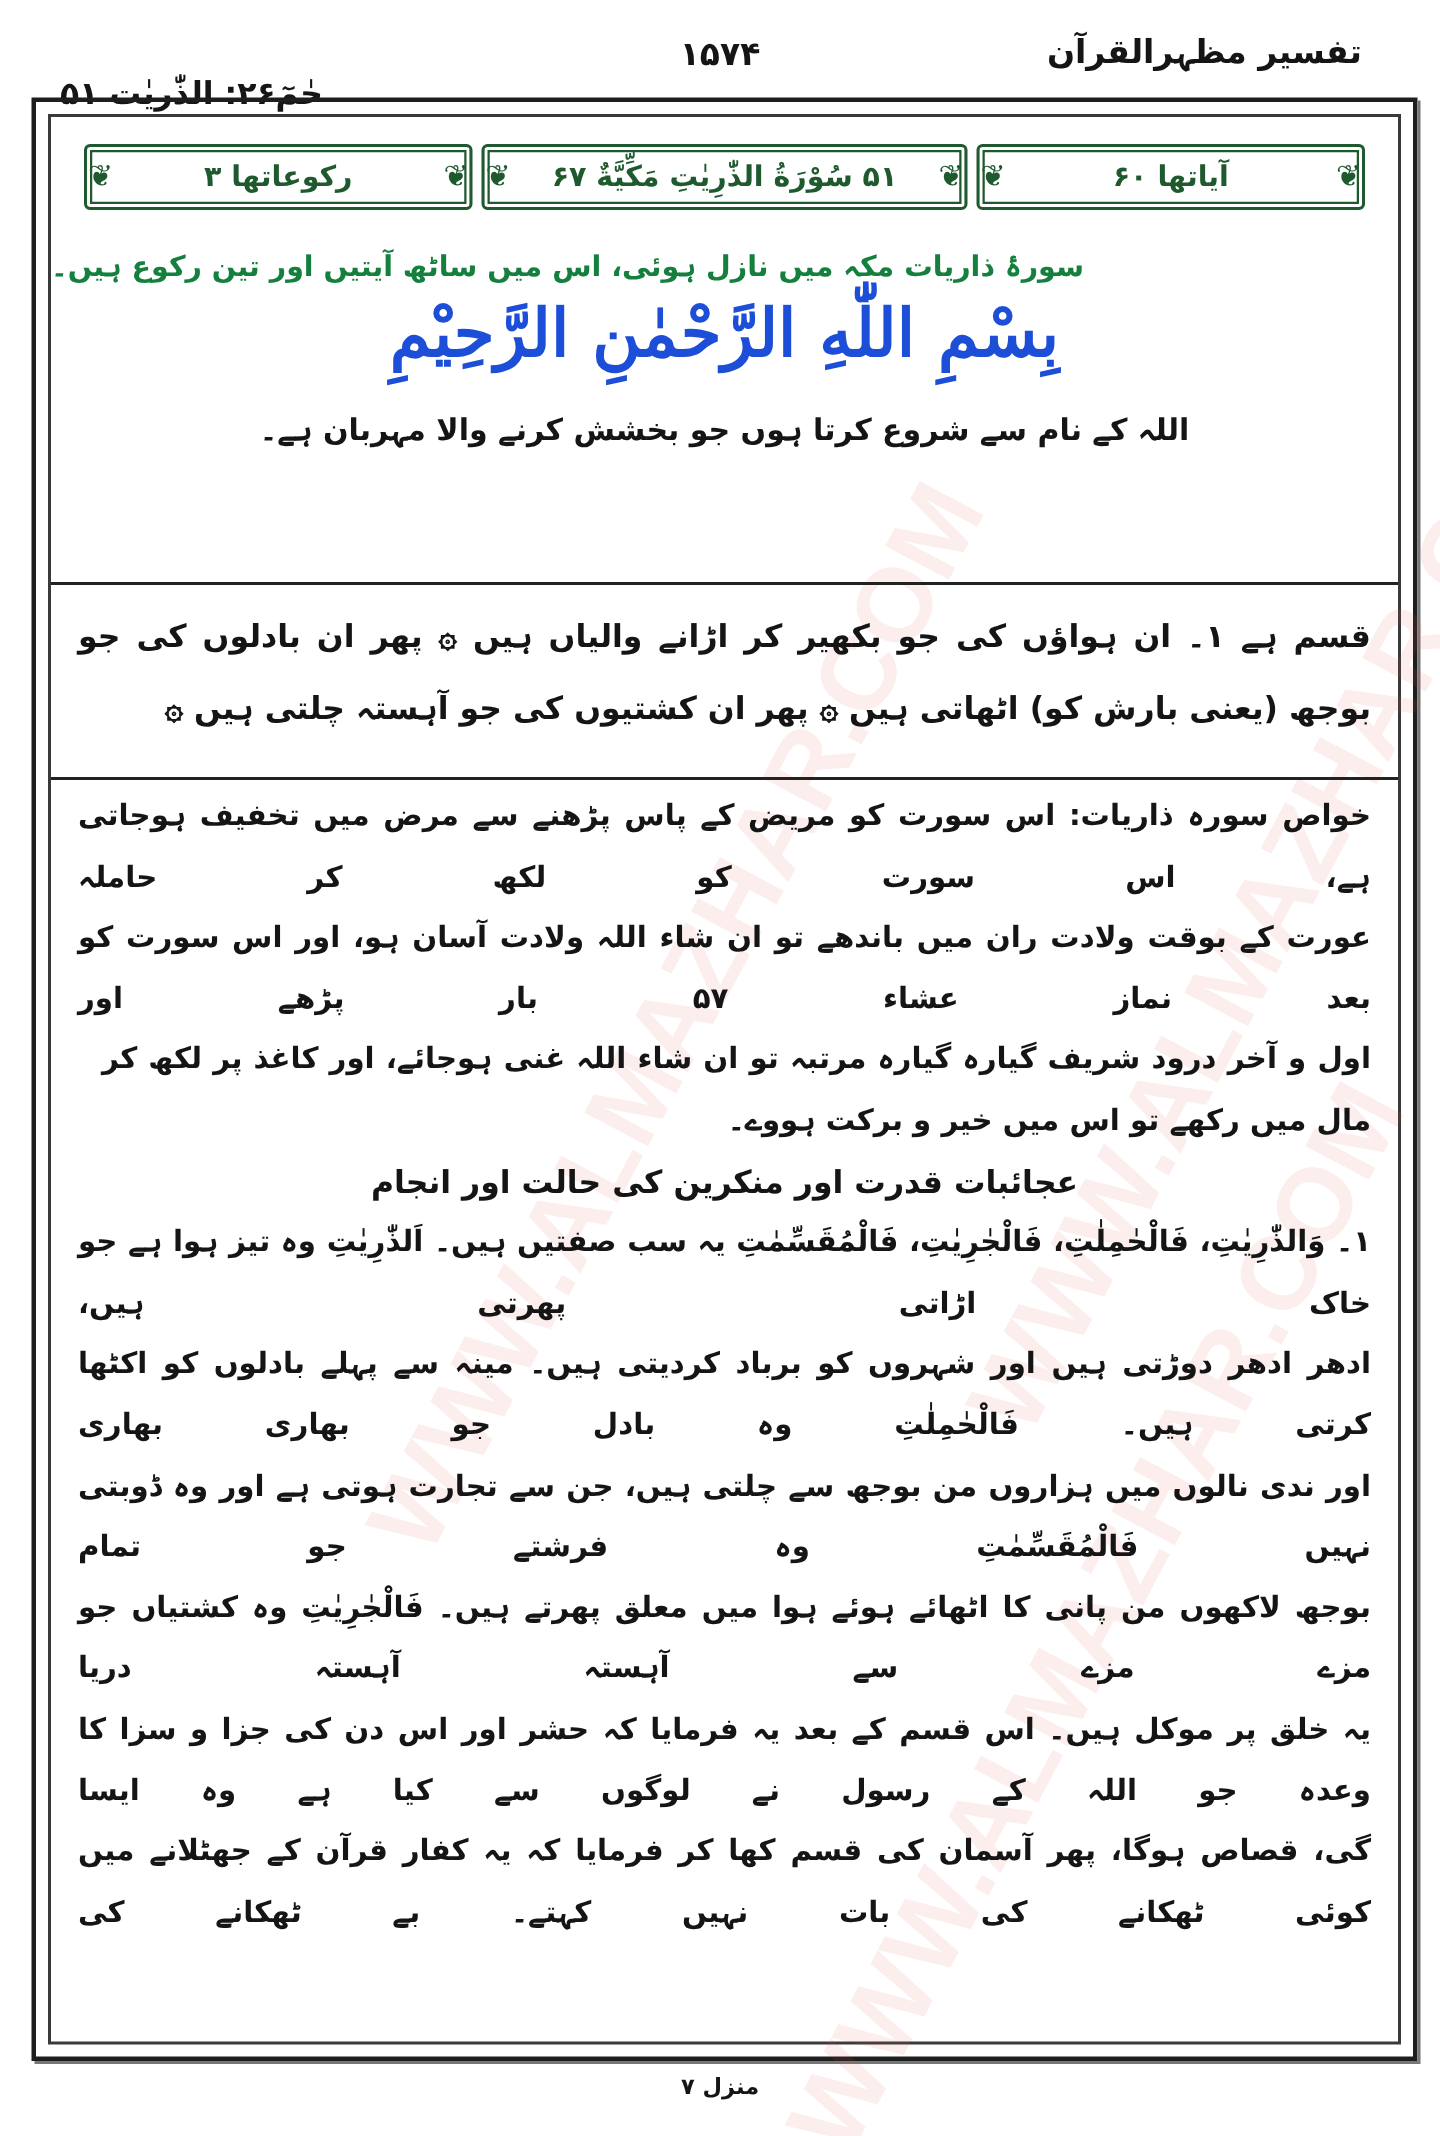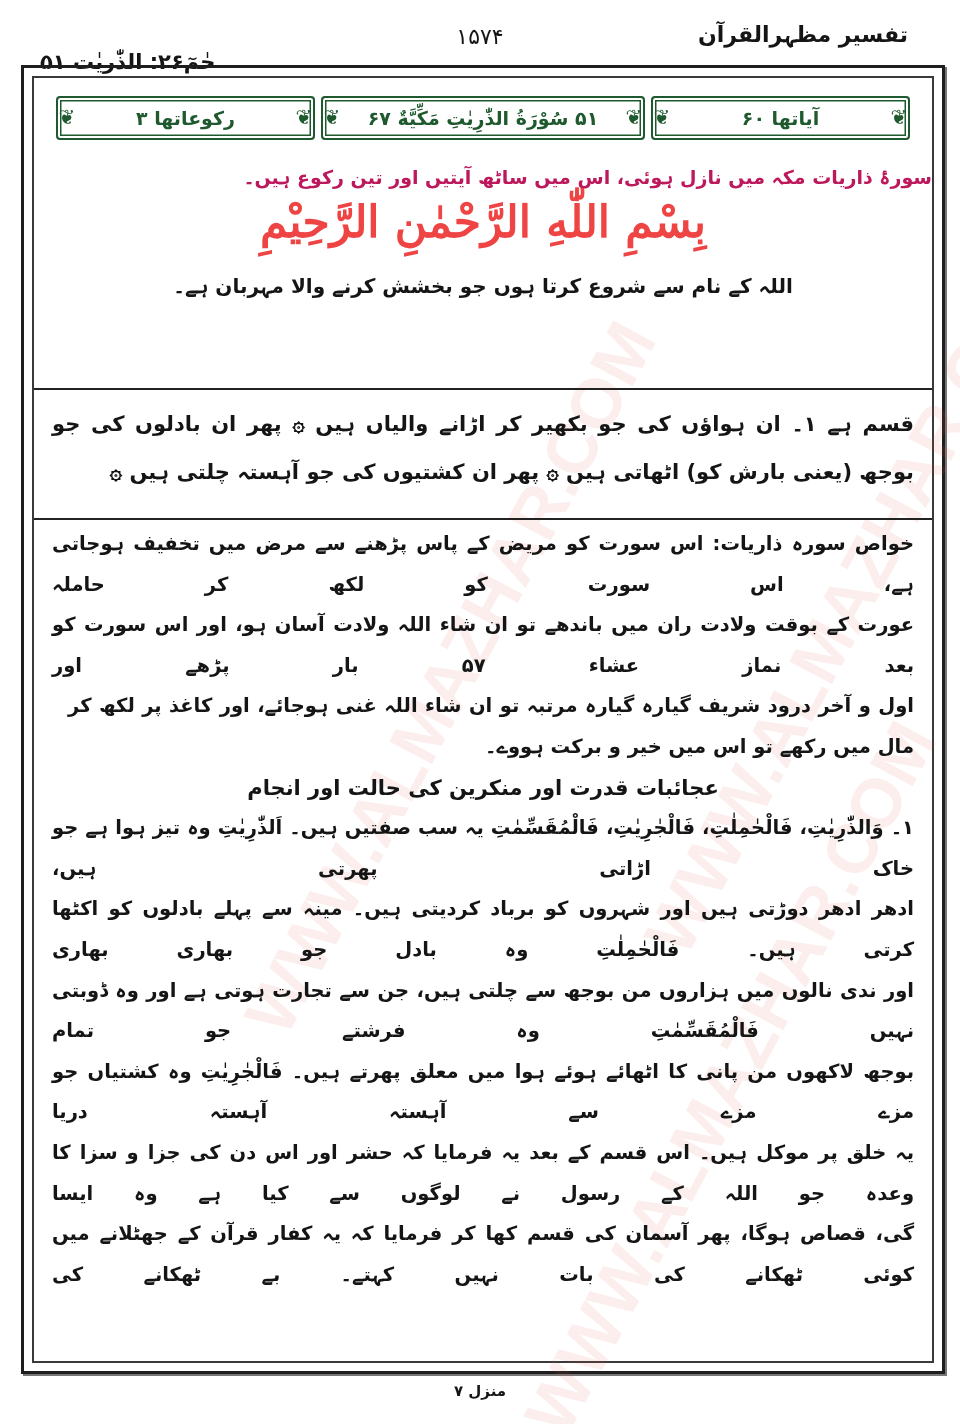--- a/index.html
+++ b/index.html
@@ -3,21 +3,21 @@
 <meta charset="utf-8">
 <style>
   html, body { margin: 0; padding: 0; background: #ffffff; }
   body { width: 960px; height: 1424px; position: relative; overflow: hidden;
          font-family: "DejaVu Sans", sans-serif; color: #151515; }
   .rtl { direction: rtl; unicode-bidi: embed; }
 
   
   .run-head { position: absolute; top: 20px; left: 40px; right: 40px; height: 40px; }
   .run-head .book { position: absolute; right: 12px; top: 2px; font-size: 22px; font-weight: bold; }
-  .run-head .pnum { position: absolute; left: 0; right: 0; text-align: center; top: 4px; font-size: 22px; font-weight: normal; }
+  .run-head .pnum { position: absolute; left: 0; right: 0; text-align: center; top: 4px; font-size: 22px; font-weight: bold; }
   .run-head .para { position: absolute; left: 0; top: 6px; font-size: 21px; font-weight: bold; margin-top: 24px; }
 
   
   .frame-outer { position: absolute; left: 21px; top: 65px; width: 918px; height: 1303px;
                  border: 3px solid #1e1e1e; box-shadow: 2px 2px 0 #777; }
   .frame-inner { position: absolute; left: 8px; top: 8px; right: 8px; bottom: 8px;
                  border: 2px solid #3a3a3a; }
 
   
   .carts { position: absolute; top: 18px; left: 0; right: 0; display: flex; justify-content: center; gap: 6px; }
@@ -25,22 +25,22 @@
           display: flex; align-items: center; justify-content: center; color: #1f5a2f;
           font-weight: bold; font-size: 19px; padding: 0 40px; background: #fff;
           box-shadow: inset 0 0 0 2px #fff, inset 0 0 0 3.5px #1f5a2f; }
   .cart .orn { position: absolute; top: 5px; width: 22px; height: 28px; color: #1f5a2f; font-size: 20px; line-height: 28px; text-align: center; }
   .cart .orn.l { left: -2px; }
   .cart .orn.r { right: -2px; }
   .cart.c1 { width: 175px; }
   .cart.c2 { width: 240px; }
   .cart.c3 { width: 175px; }
 
-  .intro { position: absolute; top: 88px; left: 0; right: 0; text-align: right; color: #be185d; font-size: 19px; font-weight: bold; }
-  .bismillah { position: absolute; top: 118px; left: 0; right: 0; text-align: center; font-family: "DejaVu Serif", serif; font-size: 44px; font-weight: bold; color: #ef4444; }
+  .intro { position: absolute; top: 88px; left: 0; right: 0; text-align: left; color: #15803d; font-size: 19px; font-weight: bold; }
+  .bismillah { position: absolute; top: 118px; left: 0; right: 0; text-align: center; font-family: "DejaVu Serif", serif; font-size: 44px; font-weight: bold; color: #1d4ed8; }
   .bism-tr { position: absolute; top: 196px; left: 0; right: 0; text-align: center; font-size: 20px; font-weight: bold; }
   .ayah { position: absolute; top: 232px; left: 20px; right: 20px; text-align: center; font-family: "DejaVu Serif", serif; font-size: 40px; font-weight: bold; }
   .ayah .mk { display: inline-block; width: 26px; height: 26px; border: 2px solid #111; border-radius: 50%; font-size: 14px; line-height: 26px; text-align: center; vertical-align: middle; margin: 0 6px; font-family: "DejaVu Sans", sans-serif; }
 
   .rule { position: absolute; left: 0; right: 0; height: 0; border-top: 2px solid #222; }
   .rule.r1 { top: 310px; }
   .rule.r2 { top: 440px; }
 
   .trans { position: absolute; top: 322px; left: 18px; right: 18px; font-size: 21px; font-weight: bold; line-height: 48px; text-align: justify; text-align-last: right; }
 

